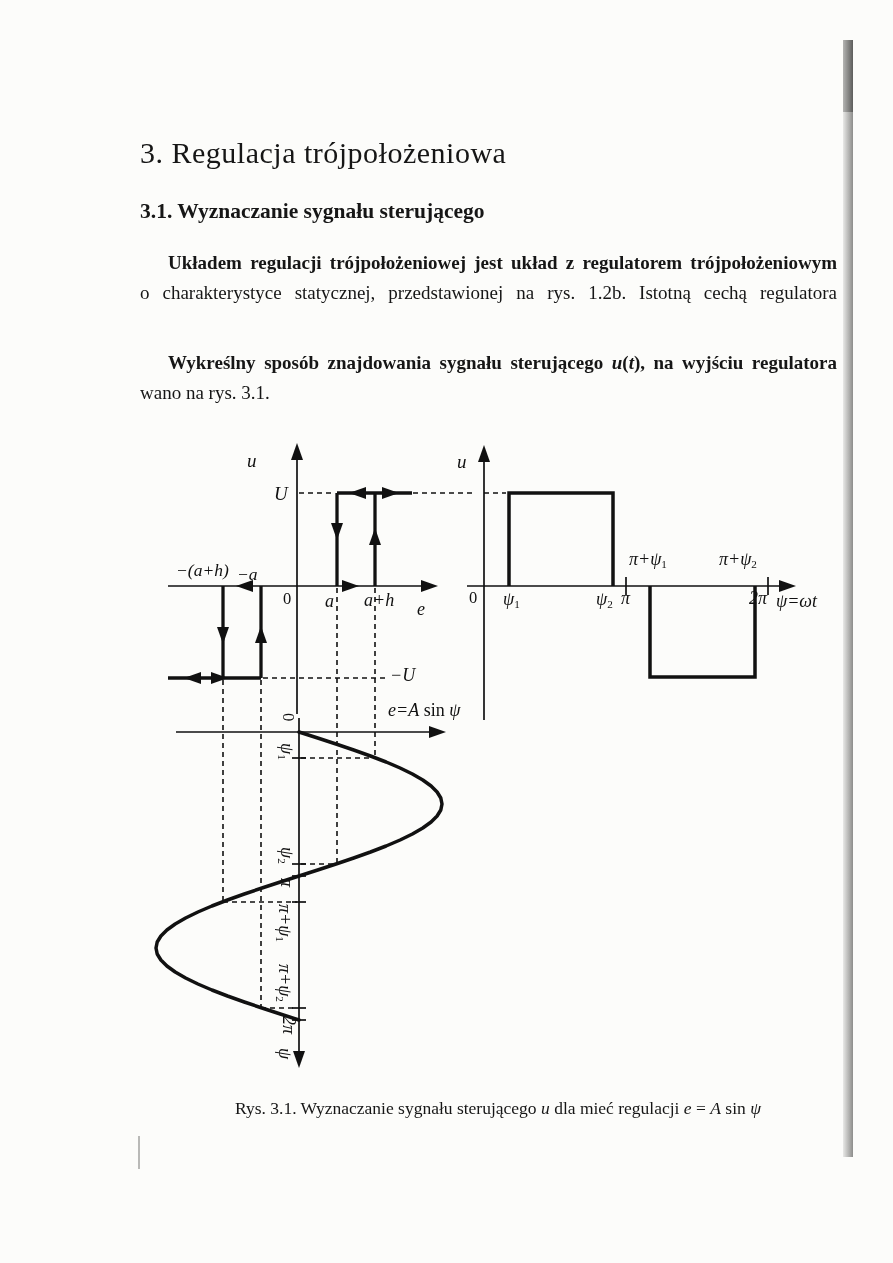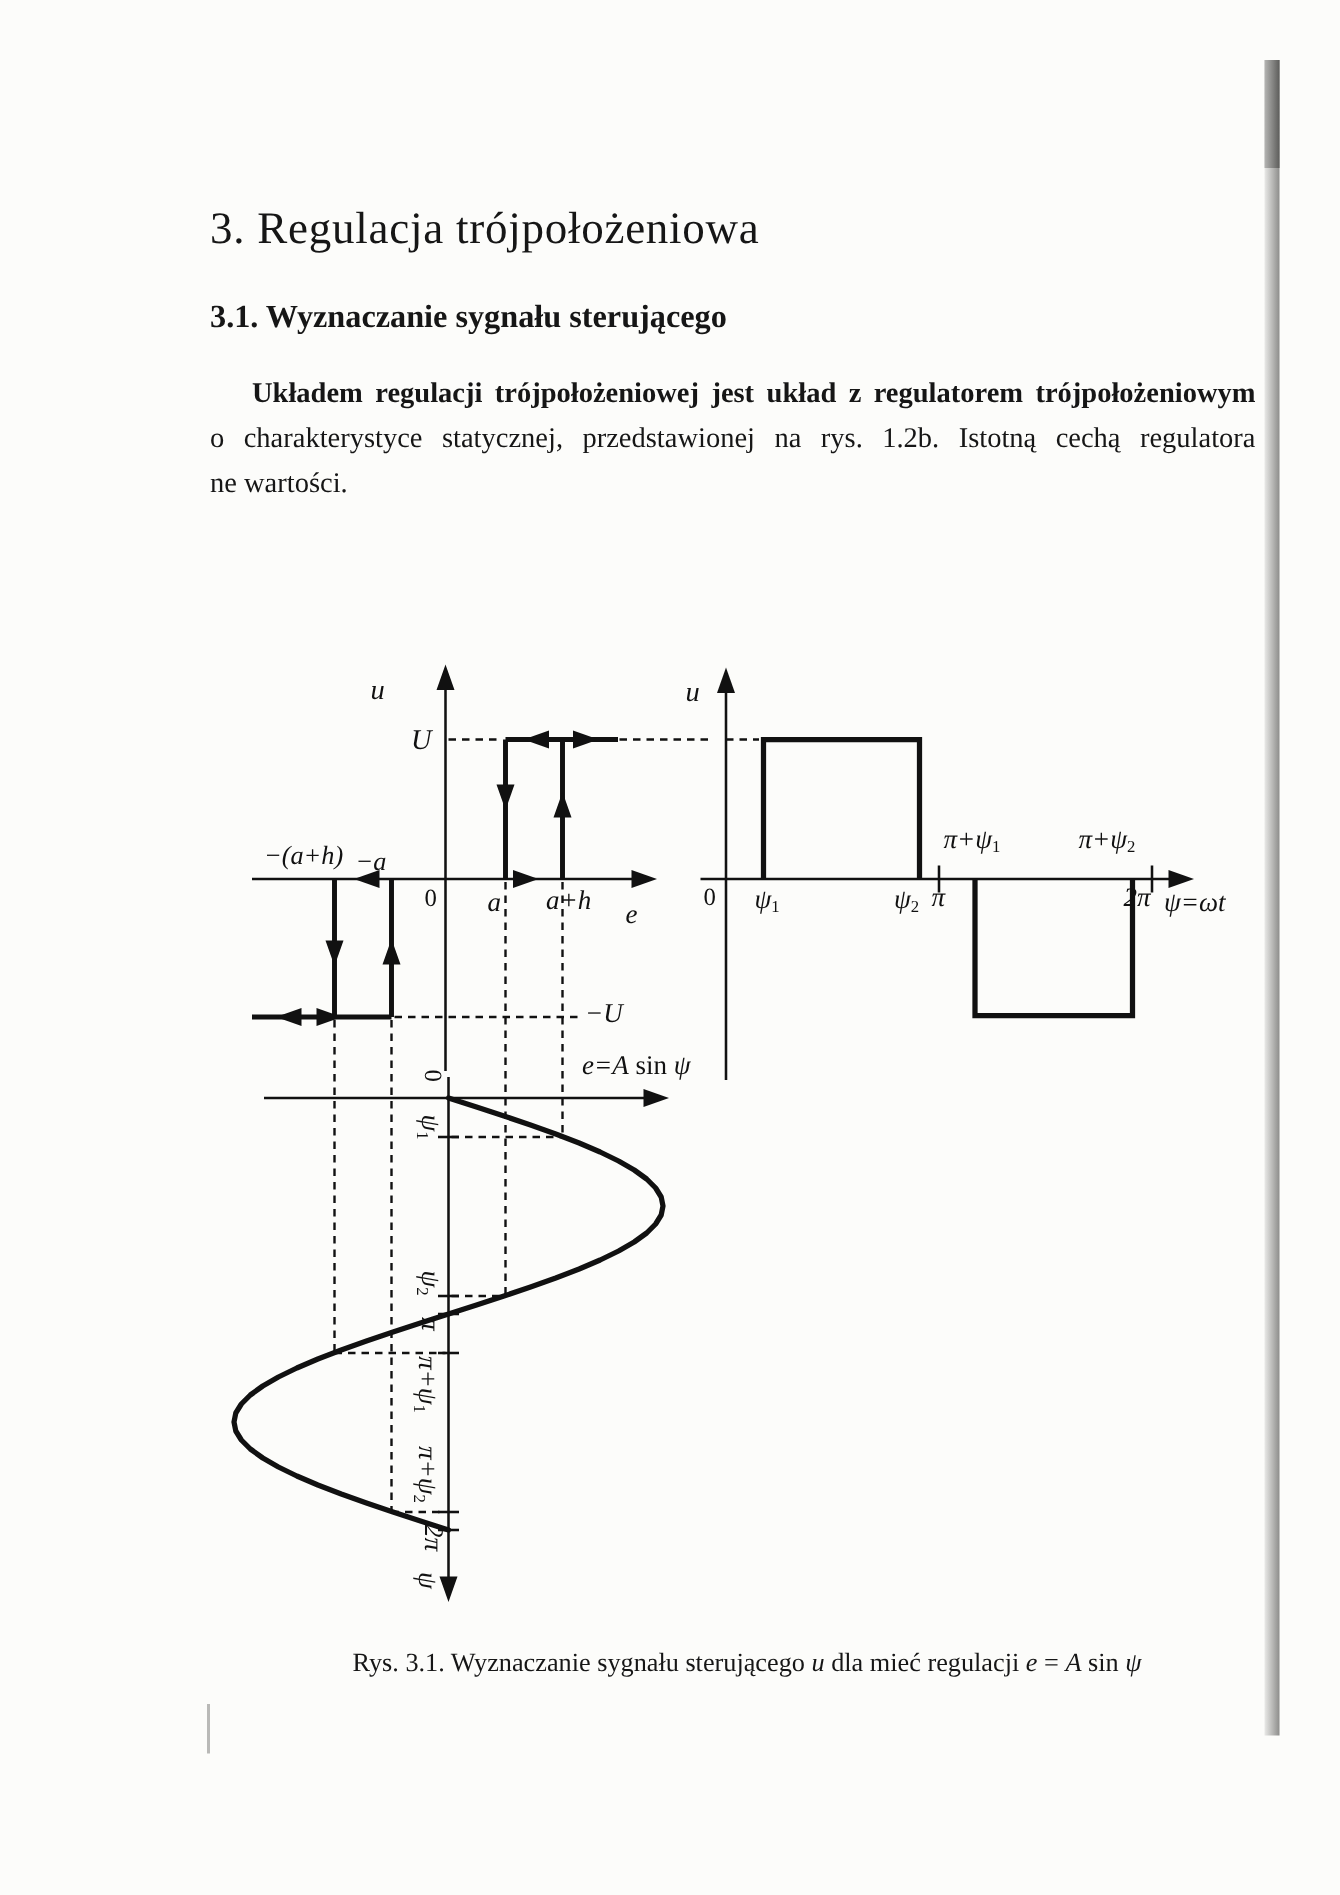--- a/index.html
+++ b/index.html
@@ -31,24 +31,25 @@
 <div class="band"></div>
 <div class="bandcap"></div>
 <div class="edgemark"></div>
 
 <div class="abs title" style="left:140px;top:136px;">3. Regulacja trójpołożeniowa</div>
 <div class="abs heading" style="left:140px;top:199px;">3.1. Wyznaczanie sygnału sterującego</div>
 
 <div class="abs para" style="left:140px;top:248px;">
   <div class="line indent"><span>Układem regulacji trójpołożeniowej jest układ z regulatorem trójpołożeniowym</span></div>
   <div class="line"><span>o charakterystyce statycznej, przedstawionej na rys. 1.2b. Istotną cechą regulatora</span></div>
-  <div class="line last"><span>ne wartości.</span></div>
 </div>
 
 <div class="abs para" style="left:140px;top:348px;">
+  <div class="line indent"><span>Wykreślny sposób znajdowania sygnału sterującego </span><span class="it">u</span><span>(</span><span class="it">t</span><span>), na wyjściu regulatora</span></div>
+  <div class="line last"><span>wano na rys. 3.1.</span></div>
 </div>
 
 <div class="abs caption" style="left:148px;top:1098px;"><span>Rys. 3.1. Wyznaczanie sygnału sterującego </span><span class="it">u</span><span> dla mieć regulacji </span><span class="it">e</span><span> = </span><span class="it">A</span><span> sin </span><span class="it">ψ</span></div>
 
 <svg width="893" height="1263" viewBox="0 0 893 1263">
   <g stroke="#111" fill="none">
 
     <g>
 
       <line x1="297" y1="447" x2="297" y2="714" stroke-width="1.7"></line>

